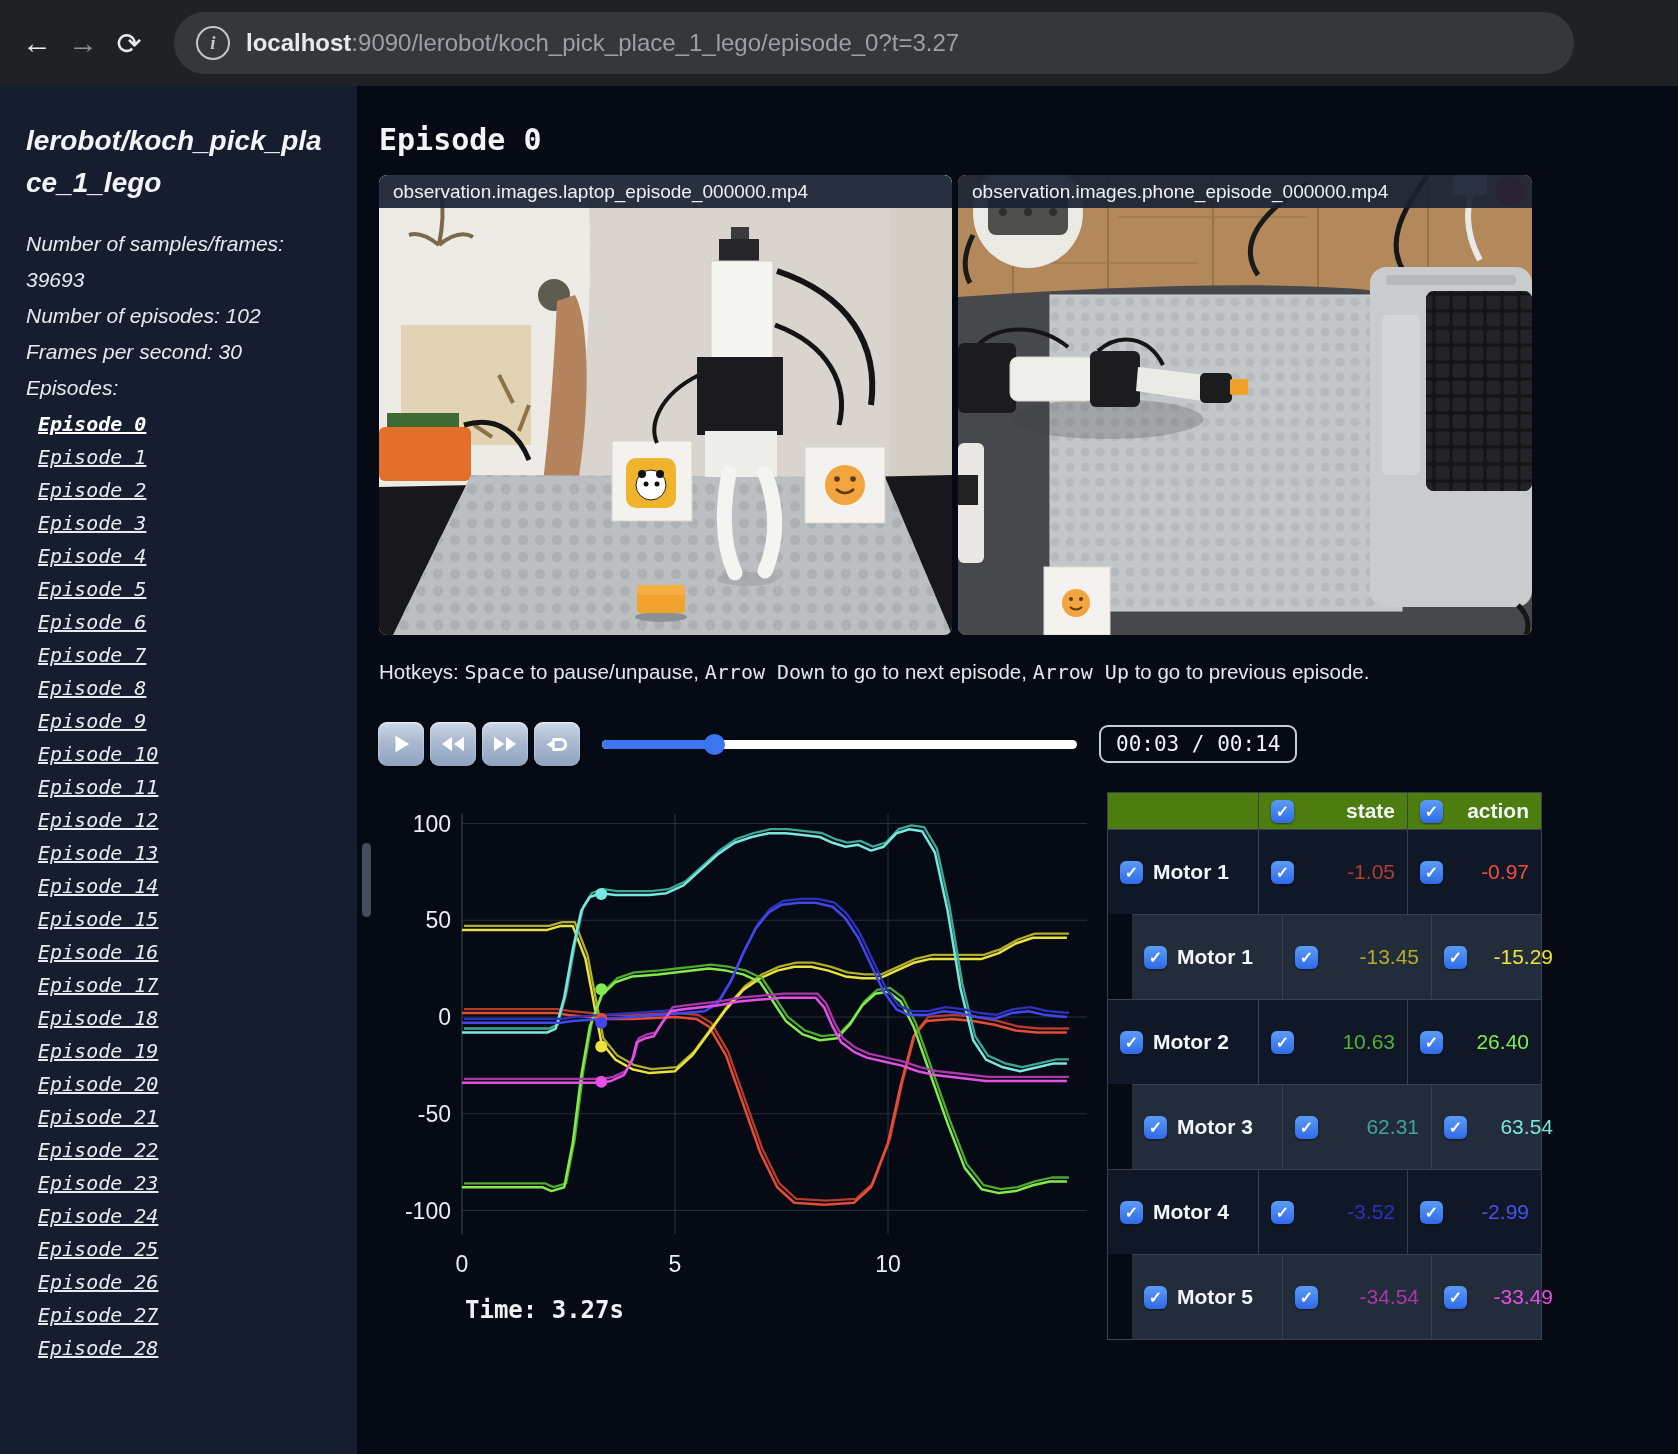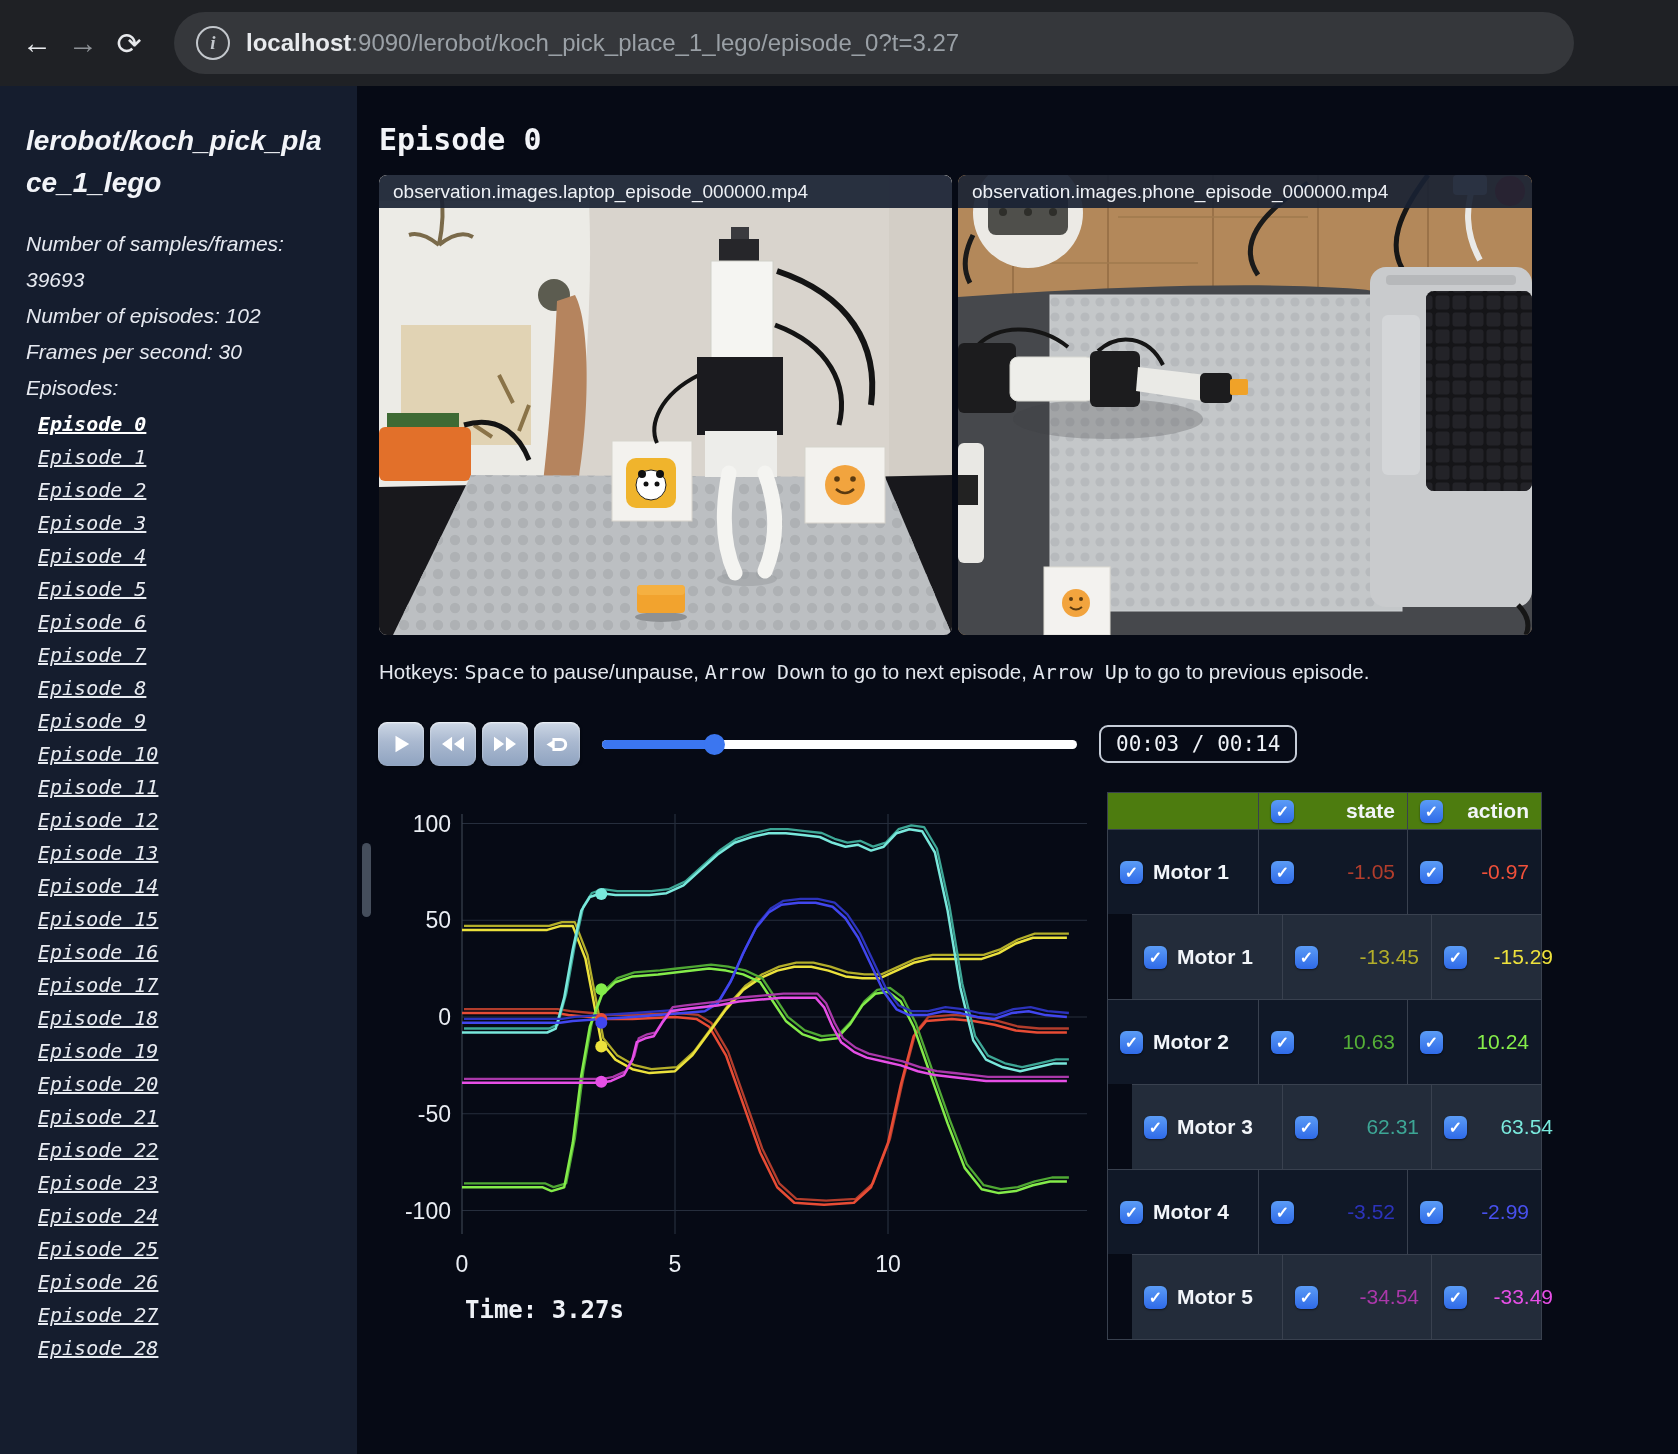--- a/index.html
+++ b/index.html
@@ -345,21 +345,21 @@
           <div>
             <span class="cb"></span>
             <span class="mname">Motor 2</span>
           </div>
           <div>
             <span class="cb"></span>
             <span class="mval" style="color: rgb(85, 176, 55);">10.63</span>
           </div>
           <div>
             <span class="cb"></span>
-            <span class="mval" style="color: rgb(134, 238, 74);">10.24</span>
+            <span class="mval" style="color: rgb(134, 238, 74);">26.40</span>
           </div>
         </div>
         <div class="trow body light">
           <div>
             <span class="cb"></span>
             <span class="mname">Motor 3</span>
           </div>
           <div>
             <span class="cb"></span>
             <span class="mval" style="color: rgb(61, 166, 149);">62.31</span>

